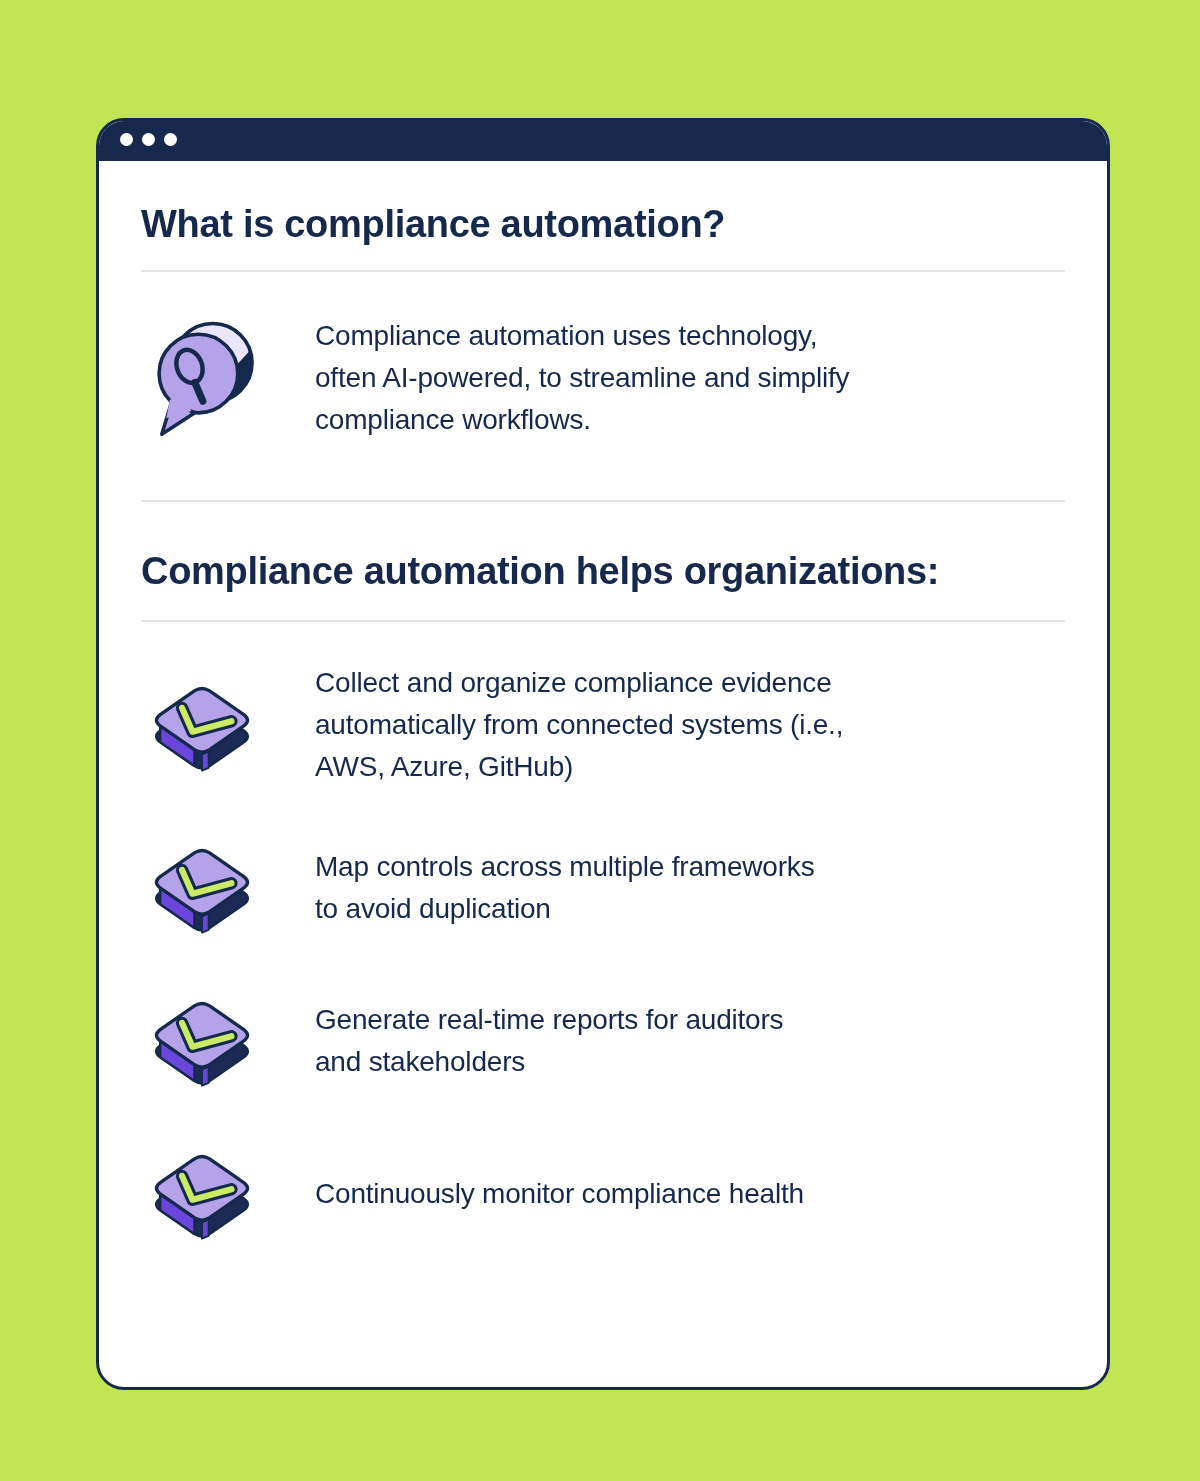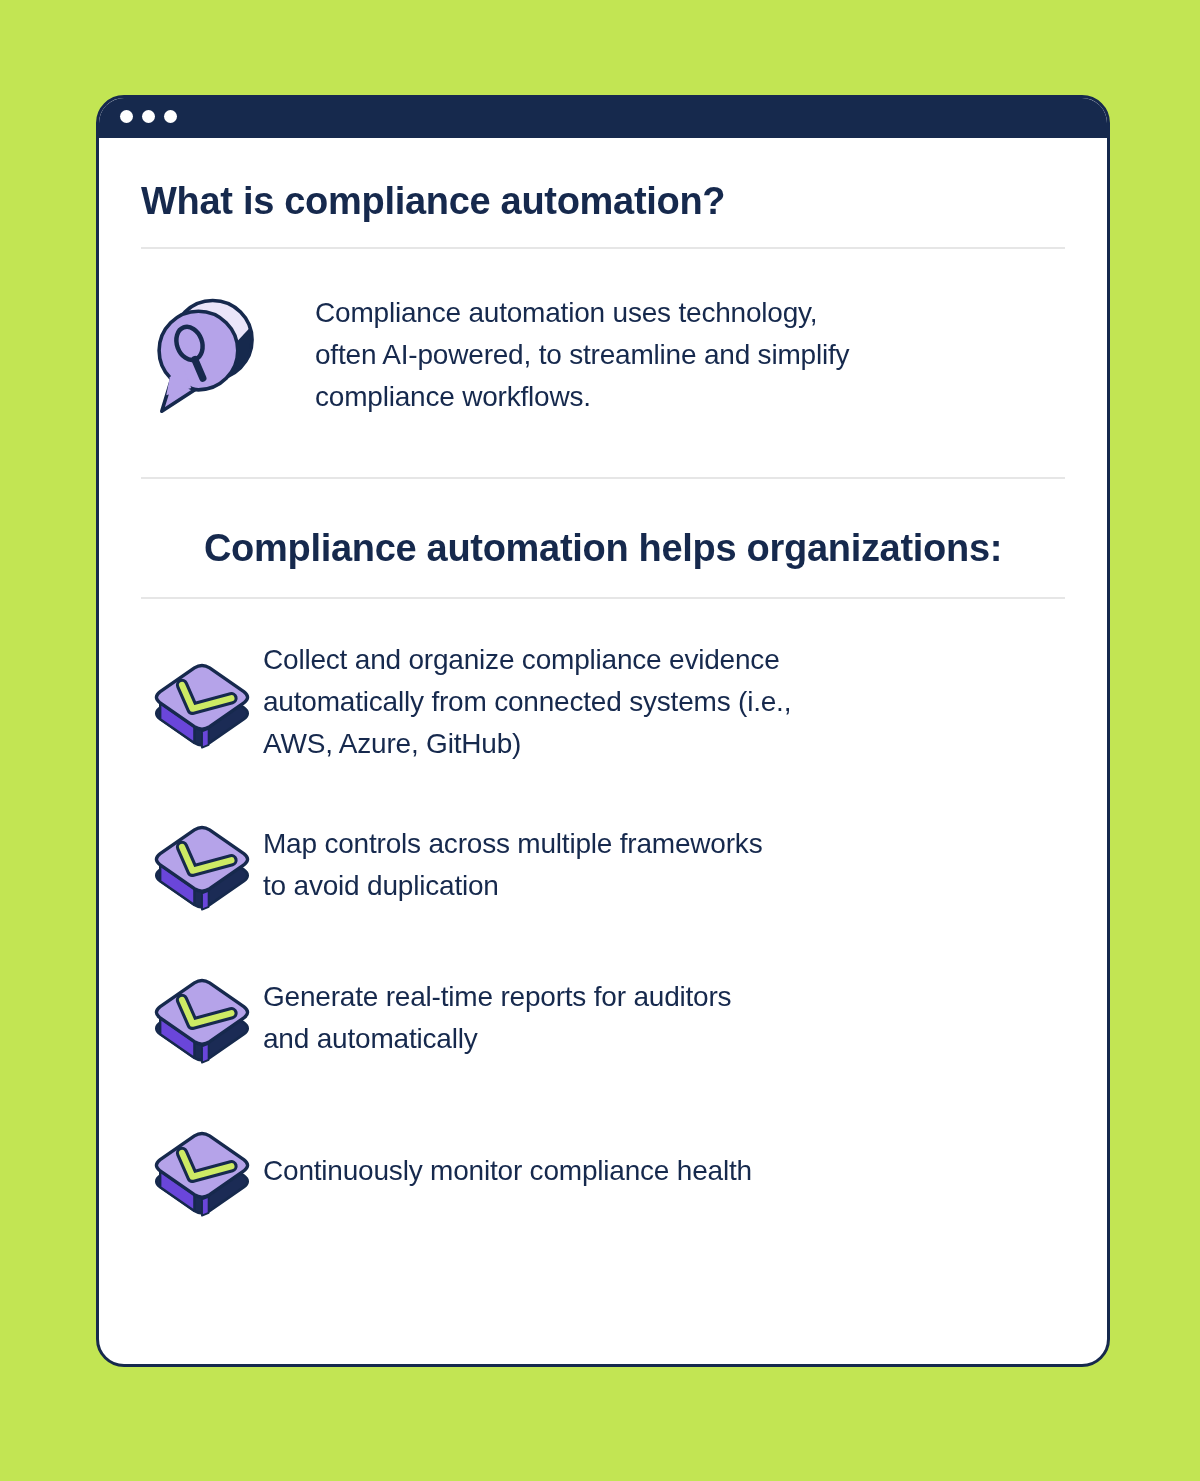--- a/index.html
+++ b/index.html
@@ -4,21 +4,21 @@
 <style>
   html,body{margin:0;padding:0;}
   .canvas{
     position:relative;
     width:1200px;height:1481px;
     background:#c2e553;
     font-family:"Liberation Sans", sans-serif;
     overflow:hidden;
   }
   .browser-card{
-    position:absolute;left:96px;top:95px;
+    position:absolute;left:96px;top:118px;
     width:1014px;height:1272px;
     box-sizing:border-box;
     background:#ffffff;
     border:3px solid #16294d;
     border-radius:28px;
     overflow:hidden;
   }
   .browser-header{
     height:43px;
     margin:-3px -3px 0 -3px;
@@ -27,36 +27,36 @@
     display:flex;align-items:center;
     padding-left:24px;gap:9px;
   }
   .dot{width:13px;height:13px;border-radius:50%;background:#ffffff;display:block;}
   .card-body{padding:0 42px;}
   .headline{
     font-size:38px;line-height:50px;font-weight:700;
     color:#16294d;letter-spacing:-0.3px;margin:0;
   }
   .h-first{margin-top:38px;}
-  .h-second{margin-top:44px;text-align:center;}
+  .h-second{margin-top:44px;}
   .divider{height:0;border-top:2px solid #e6e6e6;}
   .div-1{margin-top:21px;}
   .div-2{margin-top:58px;}
   .div-3{margin-top:24px;}
   .intro-row{margin-top:42px;display:flex;align-items:center;gap:52px;}
   .icon-col{flex:0 0 122px;width:122px;display:flex;justify-content:center;}
   .body-text{
     font-size:28px;line-height:42px;font-weight:400;
     color:#16294d;margin:0;white-space:pre-line;letter-spacing:-0.2px;
   }
   .benefit-list{
     list-style:none;margin:40px 0 0;padding:0;
     display:flex;flex-direction:column;gap:46px;
   }
-  .benefit-row{display:flex;align-items:center;}
+  .benefit-row{display:flex;align-items:center;gap:52px;}
 </style>
 </head>
 <body>
 
 <svg width="0" height="0" style="position:absolute" aria-hidden="true">
   <defs>
     <g id="check3d">
 
       <path d="M52 34 Q60 29 68 34 L104 59 Q112 65 104 71 L68 96 Q60 101 52 96 L16 71 Q8 65 16 59 Z" fill="#1b2b55" stroke="#16294d" stroke-width="3"></path>
 
@@ -149,21 +149,21 @@
           <p class="body-text">Map controls across multiple frameworks
 to avoid duplication</p>
         </li>
         <li class="benefit-row">
           <span class="icon-col">
             <svg width="114" height="107" viewBox="0 0 120 107">
                 <use href="#check3d"></use>
               </svg>
           </span>
           <p class="body-text">Generate real-time reports for auditors
-and automatically</p>
+and stakeholders</p>
         </li>
         <li class="benefit-row">
           <span class="icon-col">
             <svg width="114" height="107" viewBox="0 0 120 107">
                 <use href="#check3d"></use>
               </svg>
           </span>
           <p class="body-text">Continuously monitor compliance health</p>
         </li>
       </ul>

